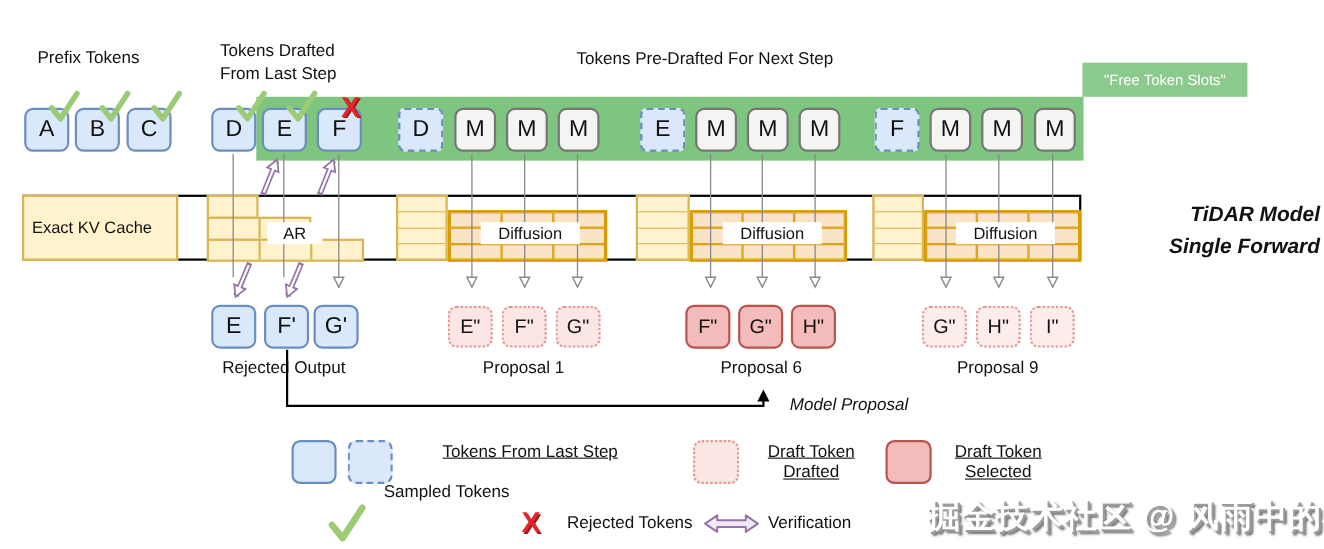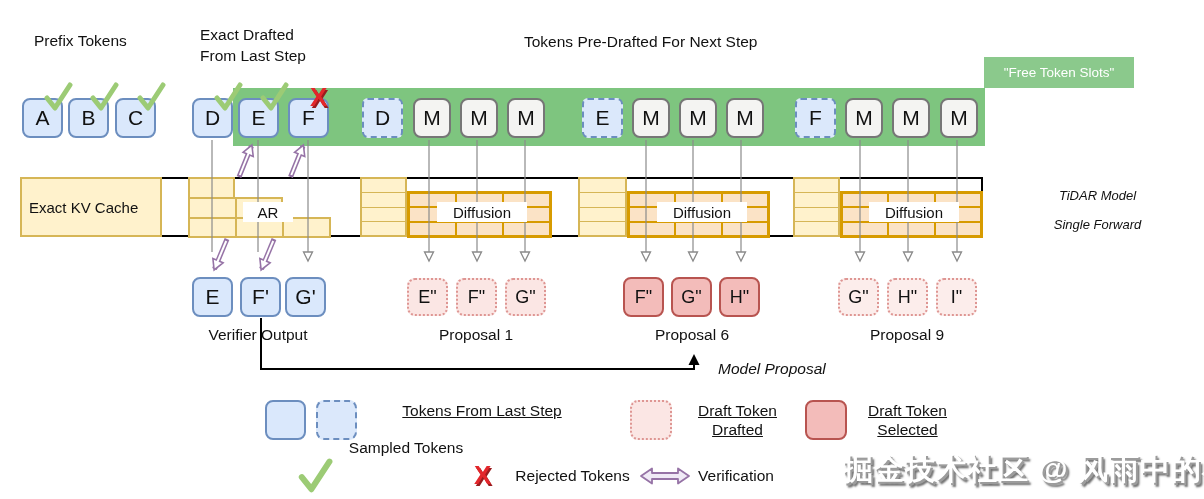--- a/index.html
+++ b/index.html
@@ -1,19 +1,19 @@
 <!DOCTYPE html>
 <html><head>
 <meta charset="utf-8">
 <style>
   html,body{margin:0;padding:0;background:#fff;}
   .canvas{position:relative;width:1204px;height:499px;background:#fff;overflow:hidden;
           font-family:"Liberation Sans",sans-serif;color:#111;}
   .abs{position:absolute;}
-  .lbl{position:absolute;font-size:15.5px;color:#111;white-space:nowrap;}
+  .lbl{position:absolute;font-size:15.5px;color:#111;white-space:nowrap;margin-top:12px;}
   
   .green-band{position:absolute;left:233px;top:88px;width:752px;height:58px;background:#7EC57F;z-index:0;}
   .badge{position:absolute;left:984px;top:57px;width:150px;height:31px;background:#8BC98C;color:#fff;
          font-size:13.5px;display:flex;align-items:center;justify-content:center;z-index:2;}
   
   .token{position:absolute;top:98px;width:41px;height:40px;border-radius:8px;display:flex;align-items:center;
          justify-content:center;font-size:21px;color:#111;z-index:10;box-sizing:border-box;}
   .tok-blue{background:#DAE8FC;border:2px solid #6C8EBF;}
   .tok-dash{background:#DBE8FB;border:2px dashed #6C8EBF;border-radius:6px;}
   .tok-mask{background:#F4F4F2;border:2px solid #767676;width:38px;}
@@ -30,22 +30,22 @@
   .sdiv{border-left:2px solid #D6B656;height:100%;}
   .col4{position:absolute;top:177px;height:60px;background:#FFF2CC;border:2px solid #D6B656;box-sizing:border-box;
         display:flex;flex-direction:column;z-index:3;}
   .ycell{flex:1;border-top:1px solid #D6B656;}
   .ycell:first-child{border-top:none;}
   .dblock{position:absolute;top:191px;height:47px;background:#FBE3C6;border:2px solid #D79B00;box-sizing:border-box;
           display:grid;grid-template-columns:repeat(3,1fr);grid-template-rows:repeat(3,1fr);z-index:3;}
   .dcell{border:1px solid #D79B00;}
   .mlabel{position:absolute;top:202px;height:20px;background:#fff;z-index:6;font-size:15px;display:flex;
           align-items:center;justify-content:center;padding:0 3px;}
-  .title{position:absolute;left:995px;top:181px;width:205px;text-align:center;font-style:italic;font-size:13px;
-         line-height:29px;font-weight:400;color:#111;}
+  .title{position:absolute;left:995px;top:181px;width:205px;text-align:right;font-style:italic;font-size:19px;
+         line-height:29px;font-weight:700;color:#111;}
   
   .chk{position:absolute;z-index:12;}
   .xmark{position:absolute;z-index:12;font-size:26px;font-weight:900;color:#E3262B;
          text-shadow:1.5px 1.5px 0 #9A1B1E;line-height:26px;}
   .seclbl{position:absolute;top:325px;height:20px;font-size:15.5px;display:flex;align-items:center;
           justify-content:center;}
   .selectlbl{position:absolute;left:718px;top:360px;font-style:italic;font-size:15.5px;}
   
   .legbox{position:absolute;top:400px;width:41px;height:40px;border-radius:8px;box-sizing:border-box;}
   .legtxt{position:absolute;font-size:15.5px;line-height:19px;text-align:center;text-decoration:underline;}
@@ -54,21 +54,21 @@
              text-shadow:2px 2px 0 #9c9c9c,3.5px 3.5px 2px #6f6f6f;}
   svg.overlay{position:absolute;left:0;top:0;z-index:4;pointer-events:none;}
 </style>
 </head>
 <body>
 
 <div class="canvas">
 
   <div class="lbl" style="left:34px;top:32px">Prefix Tokens</div>
   <div class="lbl" style="left:200px;top:24px;line-height:21px">
-    <span style="display:block">Exact Drafted</span>
+    <span style="display:block">Tokens Drafted</span>
     <span style="display:block">From Last Step</span>
   </div>
   <div class="lbl" style="left:524px;top:33px">Tokens Pre-Drafted For Next Step</div>
   <div class="badge">"Free Token Slots"</div>
 
   <div class="green-band"></div>
 
   <div class="token tok-blue" style="left:22px">A</div>
   <div class="token tok-blue" style="left:68px">B</div>
   <div class="token tok-blue" style="left:115px">C</div>
@@ -233,21 +233,21 @@
   <div class="token tok-prop" style="left:505px">G"</div>
 
   <div class="token tok-sel" style="left:623px">F"</div>
   <div class="token tok-sel" style="left:671px">G"</div>
   <div class="token tok-sel" style="left:719px">H"</div>
 
   <div class="token tok-prop light" style="left:838px">G"</div>
   <div class="token tok-prop light" style="left:887px">H"</div>
   <div class="token tok-prop light" style="left:936px">I"</div>
 
-  <div class="seclbl" style="left:183px;width:150px">Verifier Output</div>
+  <div class="seclbl" style="left:183px;width:150px">Rejected Output</div>
   <div class="seclbl" style="left:406px;width:140px">Proposal 1</div>
   <div class="seclbl" style="left:622px;width:140px">Proposal 6</div>
   <div class="seclbl" style="left:837px;width:140px">Proposal 9</div>
   <div class="selectlbl">Model Proposal</div>
 
   <div class="legbox" style="left:265px;background:#DAE8FC;border:2px solid #6C8EBF"></div>
   <div class="legbox" style="left:316px;background:#DBE8FB;border:2px dashed #6C8EBF"></div>
   <div class="legtxt" style="left:332px;top:401px;width:300px">
     <span style="display:block">Tokens From Last Step</span>
   </div>

